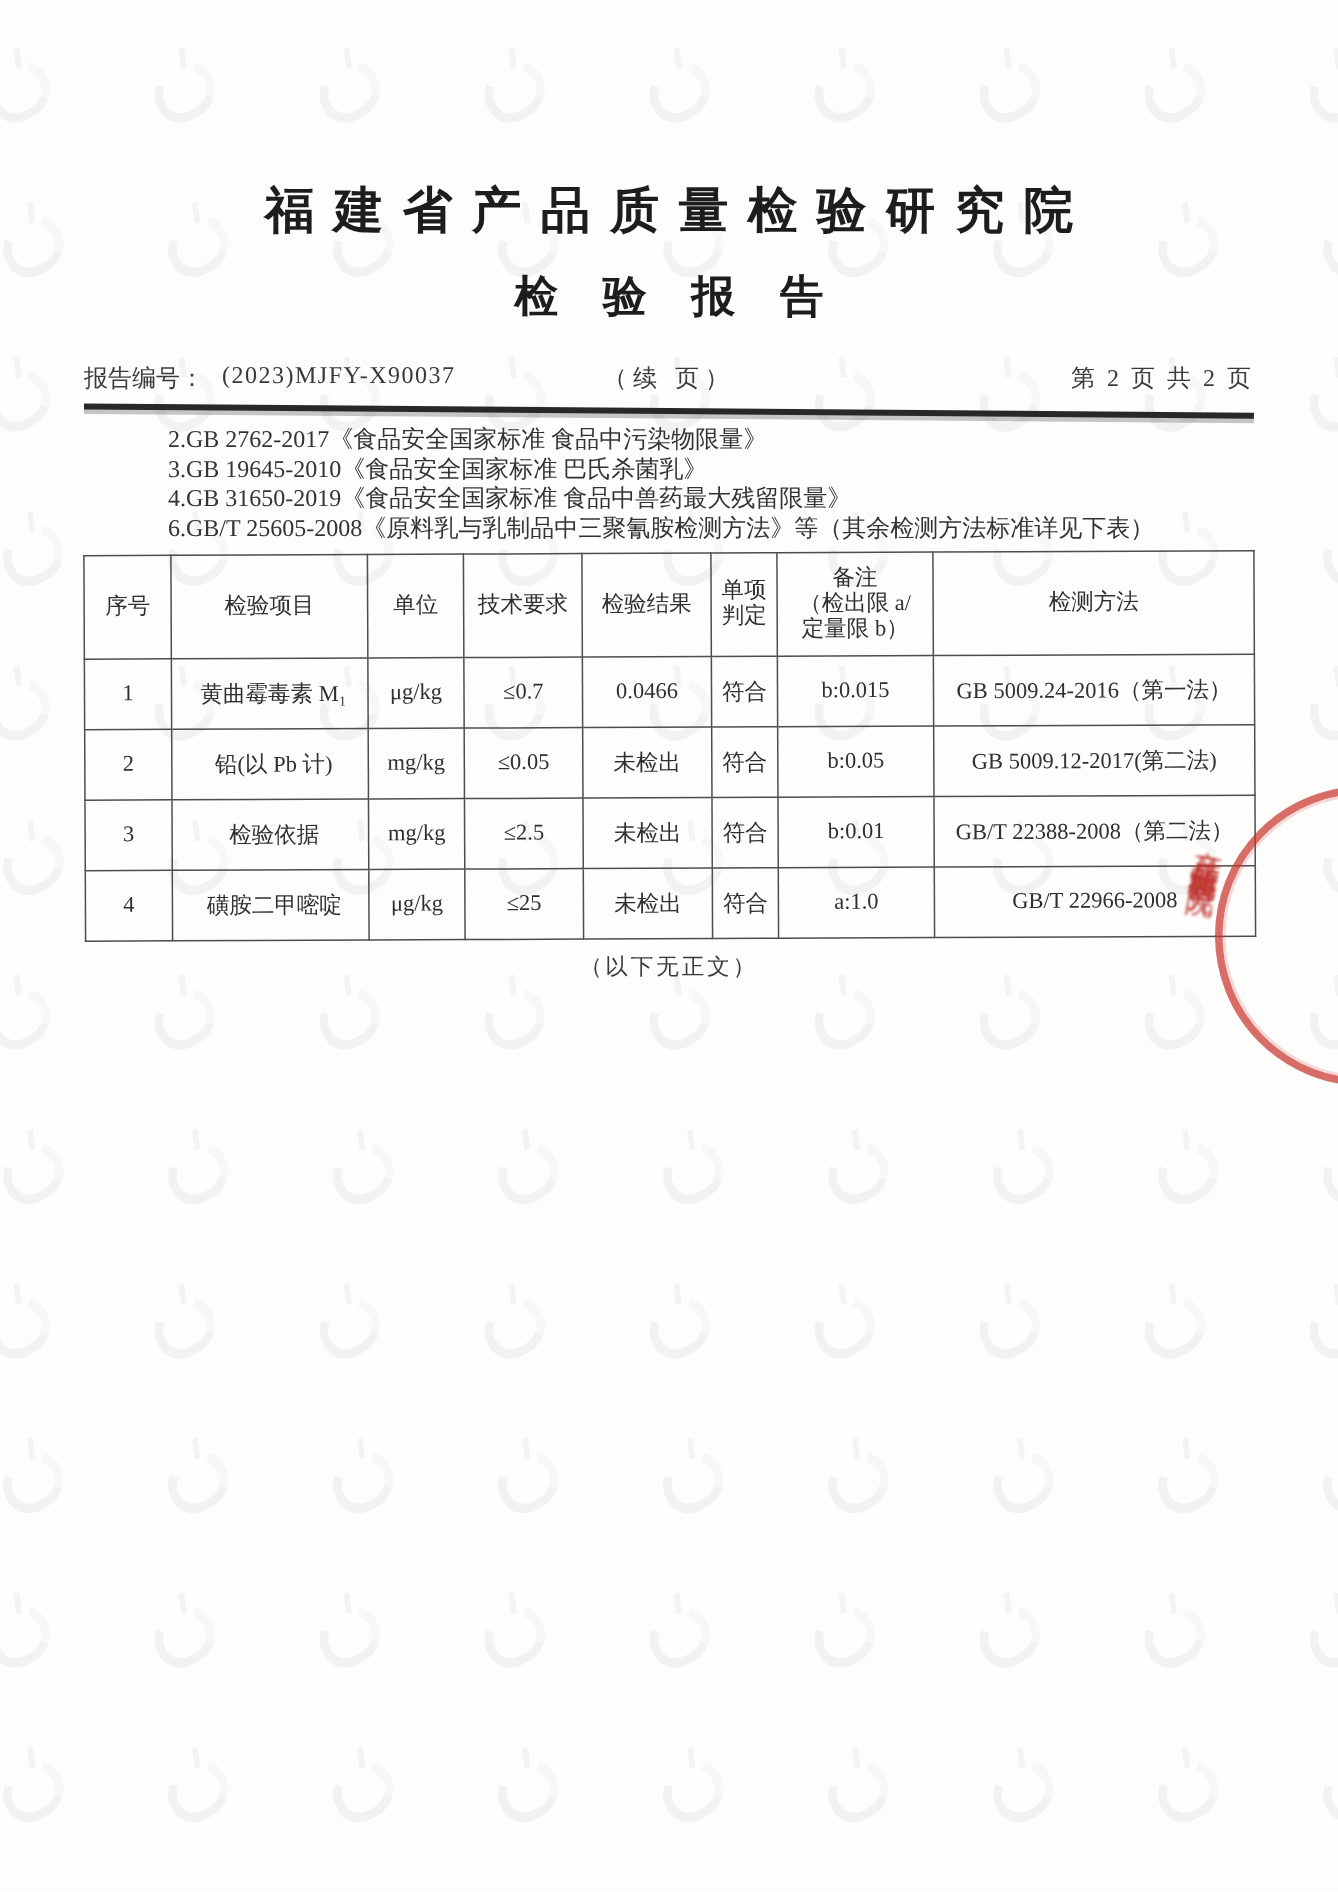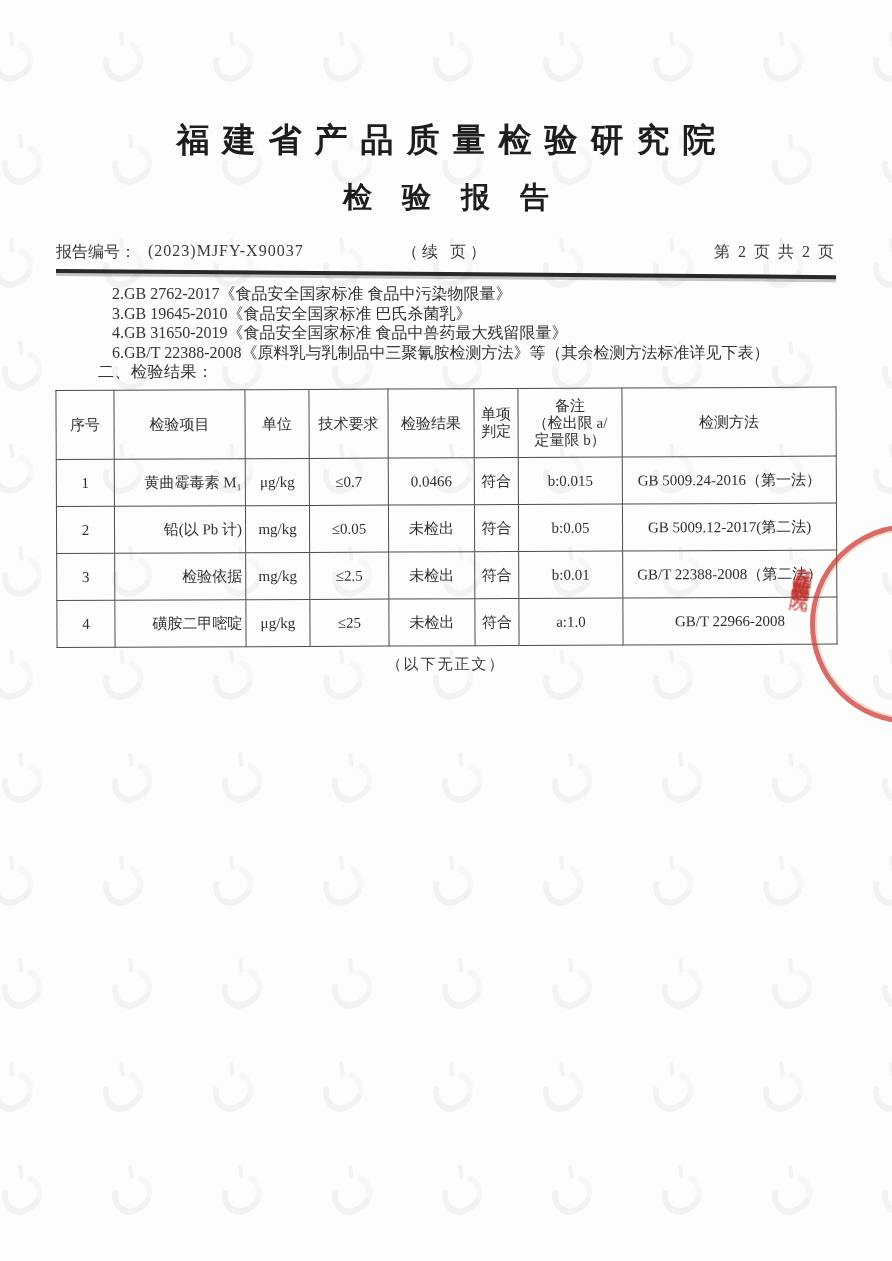--- a/index.html
+++ b/index.html
@@ -59,21 +59,21 @@
   .results-table th { height:64px; white-space:pre-line; line-height:17px; }
   .results-table td { height:42px; }
   .results-table col:nth-child(1){width:58px}
   .results-table col:nth-child(2){width:131px}
   .results-table col:nth-child(3){width:64px}
   .results-table col:nth-child(4){width:79px}
   .results-table col:nth-child(5){width:86px}
   .results-table col:nth-child(6){width:44px}
   .results-table col:nth-child(7){width:104px}
   .results-table col:nth-child(8){width:214px}
-  .results-table td:nth-child(2){ text-align:right; padding-left:8px;margin-top:16px; }
+  .results-table td:nth-child(2){ text-align:center; padding-left:8px;margin-top:16px; }
   .footer-note { margin-top:7px; text-align:center; font-size:15px; letter-spacing:2px; color:#3a3a3a; }
   .stamp { position:absolute; z-index:3; inset:0; pointer-events:none; }
   .stamp-arc {
     position:absolute; left:810px; top:524px; width:190px; height:190px;
     border-radius:50%; border:5px solid rgba(199,52,45,0.72);
     box-shadow:inset 0 0 0 2px rgba(199,52,45,0.18);
     filter:blur(0.5px);
   }
   .stamp-text {
     position:absolute; left:742px; top:548px; width:66px; height:150px;
@@ -210,23 +210,22 @@
       <span class="meta-pageno">第 2 页  共 2 页</span>
     </div>
 
     <div class="divider"></div>
 
     <div class="body-text">
       <div>
           <div class="basis-item">2.GB 2762-2017《食品安全国家标准 食品中污染物限量》</div>
           <div class="basis-item">3.GB 19645-2010《食品安全国家标准 巴氏杀菌乳》</div>
           <div class="basis-item">4.GB 31650-2019《食品安全国家标准 食品中兽药最大残留限量》</div>
-          <div class="basis-item">6.GB/T 22388-2008《原料乳与乳制品中三聚氰胺检测方法》等（其余检测方法标准详见下表）</div>
+          <div class="basis-item">6.GB/T 25605-2008《原料乳与乳制品中三聚氰胺检测方法》等（其余检测方法标准详见下表）</div>
         </div>
-      <div class="results-heading">二、检验结果：</div>
     </div>
 
     <table class="results-table">
         <colgroup>
           <col>
           <col>
           <col>
           <col>
           <col>
           <col>

